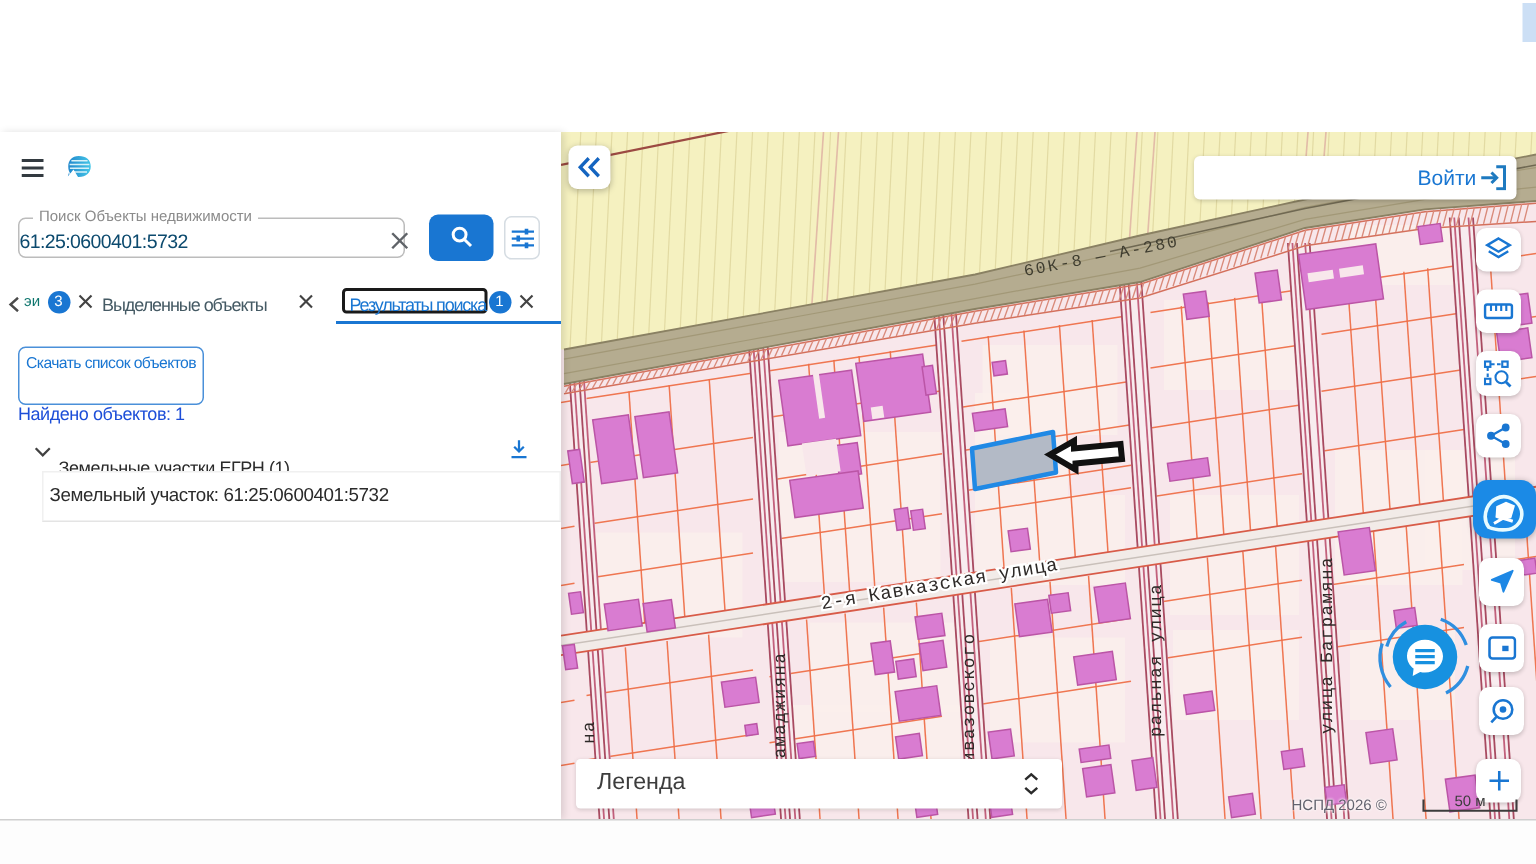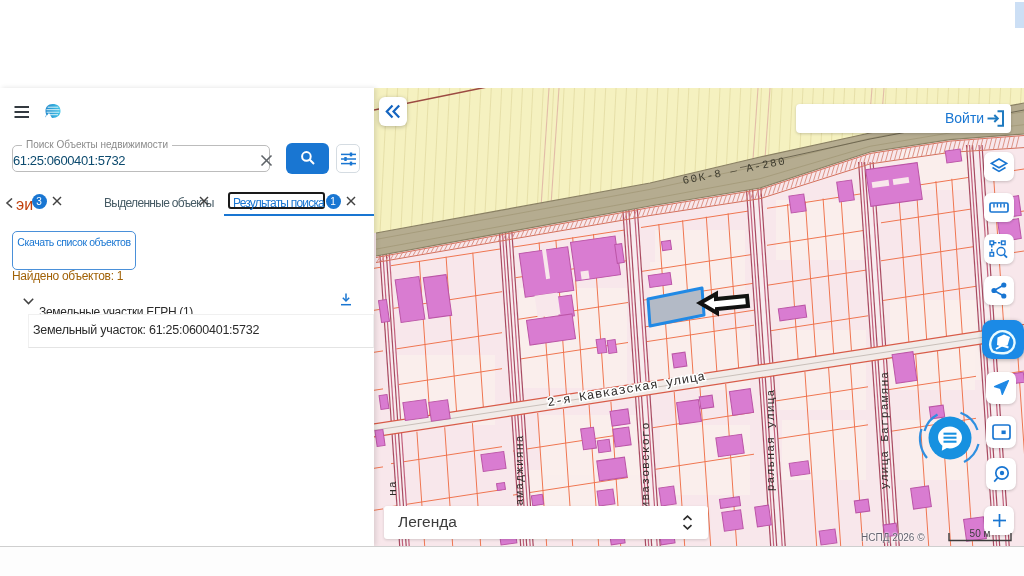--- a/index.html
+++ b/index.html
@@ -531,30 +531,30 @@
       <line x1="10" y1="0.5" x2="10" y2="4.4" stroke-width="2.4"></line>
       <line x1="4.5" y1="5" x2="4.5" y2="9" stroke-width="2.4"></line>
       <line x1="10" y1="9.6" x2="10" y2="13.5" stroke-width="2.4"></line>
     </g>
   </svg>
 
   <svg class="abs" style="left:5px;top:110px;" width="9" height="10" viewBox="0 0 9 10">
       <path d="M7,0.5 L2,5 L7,9.5" fill="none" stroke="#4a4a4a" stroke-width="1.6"></path>
     </svg>
 
-  <div class="abs" style="left:16px;top:108px;font-size:16px;color:#c2410c;">эи</div>
+  <div class="abs" style="left:16px;top:108px;font-size:10px;color:#0f766e;">эи</div>
   <div class="abs" style="left:31.5px;top:105.5px;width:15px;height:15px;border-radius:50%;background:#1976d2;color:#fff;font-size:10px;text-align:center;line-height:15px;">3</div>
   <svg class="abs" style="left:52px;top:108px;" width="10" height="10" viewBox="0 0 10 10">
       <g stroke="#424242" stroke-width="1.4">
         <line x1="1" y1="1" x2="9" y2="9"></line>
         <line x1="9" y1="1" x2="1" y2="9"></line>
       </g>
     </svg>
 
-  <div class="abs" style="left:104px;top:108px;font-size:12px;letter-spacing:-0.7px;color:#455a64;">Выделенные объекты</div>
+  <div class="abs" style="left:68px;top:108px;font-size:12px;letter-spacing:-0.7px;color:#455a64;">Выделенные объекты</div>
   <svg class="abs" style="left:199px;top:108px;" width="10" height="10" viewBox="0 0 10 10">
       <g stroke="#424242" stroke-width="1.4">
         <line x1="1" y1="1" x2="9" y2="9"></line>
         <line x1="9" y1="1" x2="1" y2="9"></line>
       </g>
     </svg>
 
   <div class="abs" style="left:228px;top:104px;width:97px;height:17px;border:2px solid #1a1a1a;border-radius:3px;"></div>
   <div class="abs" style="left:233px;top:108px;font-size:12px;letter-spacing:-0.8px;color:#1976d2;">Результаты поиска</div>
   <div class="abs" style="left:325.5px;top:105.5px;width:15px;height:15px;border-radius:50%;background:#1976d2;color:#fff;font-size:10px;text-align:center;line-height:15px;">1</div>
@@ -562,21 +562,21 @@
       <g stroke="#424242" stroke-width="1.4">
         <line x1="1" y1="1" x2="9" y2="9"></line>
         <line x1="9" y1="1" x2="1" y2="9"></line>
       </g>
     </svg>
 
   <div class="abs" style="left:224px;top:125.5px;width:150px;height:2.5px;background:#1976d2;"></div>
 
   <div class="abs" style="left:12px;top:143px;width:124px;height:39px;border:1px solid #4a90d9;border-radius:5px;color:#1976d2;font-size:10.5px;letter-spacing:-0.4px;text-align:center;line-height:20px;white-space:nowrap;">Скачать список объектов</div>
 
-  <div class="abs" style="left:12px;top:181px;font-size:12px;letter-spacing:-0.3px;color:#a16207;">Найдено объектов: 1</div>
+  <div class="abs" style="left:12px;top:181px;font-size:12px;letter-spacing:-0.3px;color:#1d4ed8;">Найдено объектов: 1</div>
 
   <svg class="abs" style="left:23px;top:210px;" width="11" height="7" viewBox="0 0 11 7">
       <path d="M0.8,0.8 L5.5,5.6 L10.2,0.8" fill="none" stroke="#424242" stroke-width="1.5"></path>
     </svg>
   <div class="abs" style="left:39px;top:206px;font-size:12px;letter-spacing:-0.3px;color:#2b2b2b;margin-top:11px;">Земельные участки ЕГРН (1)</div>
 
   <svg class="abs" style="left:340px;top:205px;" width="12" height="13" viewBox="0 0 12 13">
     <g stroke="#1976d2" stroke-width="1.5" fill="none">
         <line x1="6" y1="0.5" x2="6" y2="7.5"></line>
         <path d="M2.8,4.8 L6,8 L9.2,4.8"></path>

